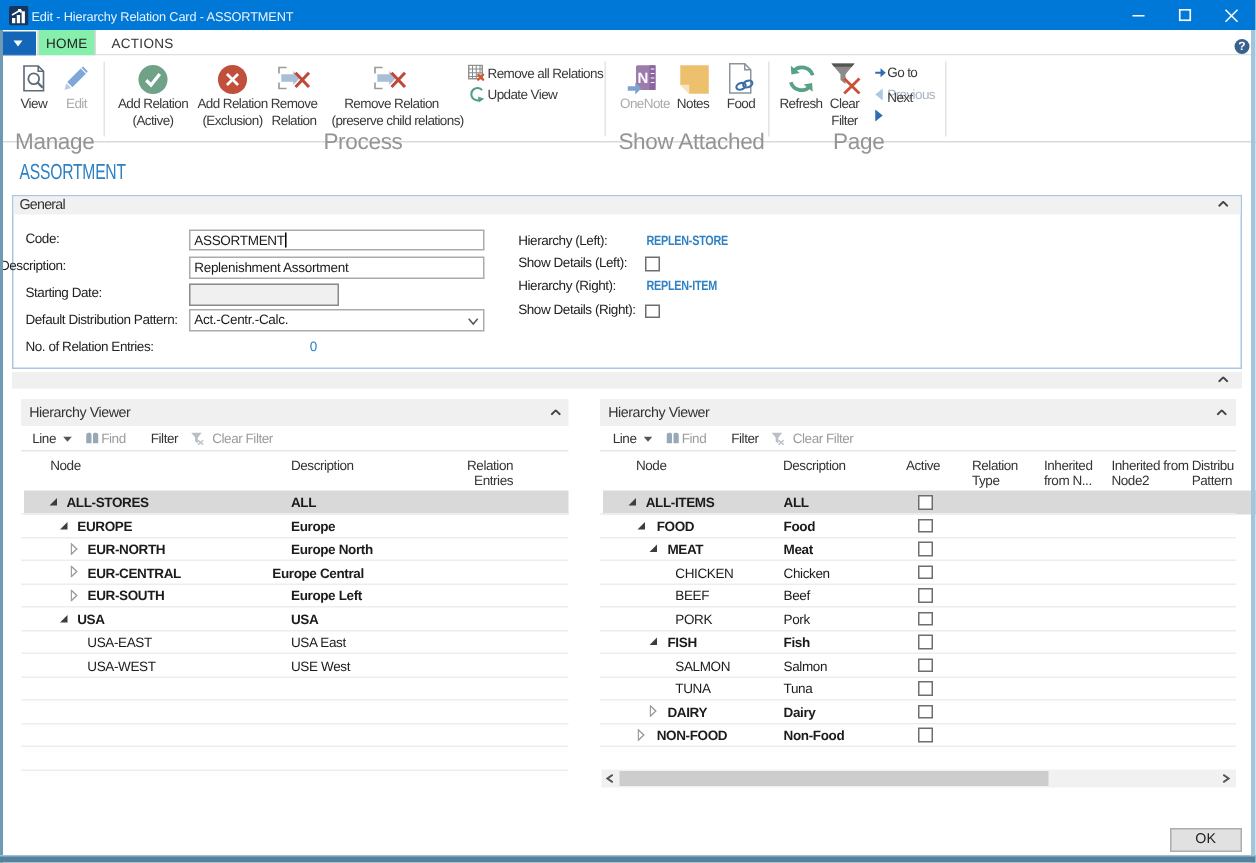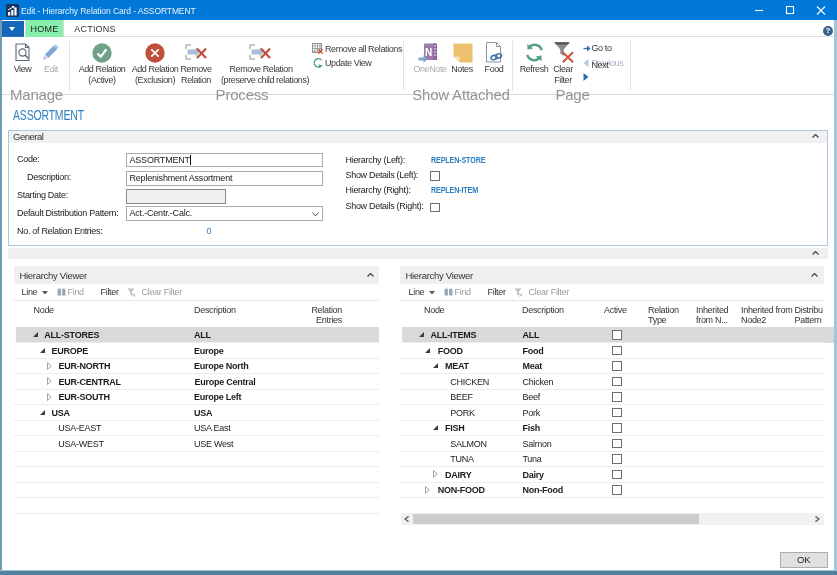--- a/index.html
+++ b/index.html
@@ -225,21 +225,21 @@
   <div id="heading">ASSORTMENT</div>
 
   <div id="genbox"></div>
   <div id="genhdr"></div>
   <div id="genhdr-text">General</div>
   <svg class="chev" style="left:812px;top:134px" viewBox="0 0 7 4">
       <path d="M0.5 3.5 L3.5 0.5 L6.5 3.5" fill="none" stroke="#444" stroke-width="1.2"></path>
     </svg>
 
   <div class="flabel" style="left:17px;top:154px">Code:</div>
-  <div class="flabel" style="left:27px;top:172px">Description:</div>
+  <div class="flabel" style="left:0;top:172px">Description:</div>
   <div class="flabel" style="left:17px;top:190px">Starting Date:</div>
   <div class="flabel" style="left:17px;top:208px">Default Distribution Pattern:</div>
   <div class="flabel" style="left:17px;top:226px">No. of Relation Entries:</div>
 
   <div class="inputbox" style="top:153px;height:14px;line-height:12.5px">ASSORTMENT<span style="border-left:1px solid #000;margin-left:0.5px"></span></div>
   <div class="inputbox" style="top:171px;height:14.5px;line-height:13px">Replenishment Assortment</div>
   <div class="inputbox" style="top:189px;width:100.5px;height:15px;background:#f0f0f0;border-color:#898989"></div>
   <div class="inputbox" style="top:206px;height:15px;line-height:13.5px">Act.-Centr.-Calc.</div>
   <svg class="abs" style="left:312px;top:211.5px" width="7" height="5" viewBox="0 0 7 5">
       <path d="M0.5 0.5 L3.5 4 L6.5 0.5" fill="none" stroke="#555" stroke-width="1"></path>
@@ -306,21 +306,21 @@
         </svg>
         <div class="rtext b" style="left:42.9px">EUR-NORTH</div>
         <div class="rtext b" style="left:178.5px">Europe North</div>
       </div>
       <div class="rowsep" style="left:14px;width:365px;top:373.3px"></div>
       <div class="row" style="left:15.5px;top:373.8px;width:363px">
         <svg style="position:absolute;left:31.4px;top:3.5px" width="5" height="8" viewBox="0 0 5 8">
           <path d="M0.5 0.5 L4.2 4 L0.5 7.5 z" fill="#fff" stroke="#9a9a9a" stroke-width="0.9"></path>
         </svg>
         <div class="rtext b" style="left:42.9px">EUR-CENTRAL</div>
-        <div class="rtext b" style="left:179px">Europe Central</div>
+        <div class="rtext b" style="left:166px">Europe Central</div>
       </div>
       <div class="rowsep" style="left:14px;width:365px;top:388.8px"></div>
       <div class="row" style="left:15.5px;top:389.3px;width:363px">
         <svg style="position:absolute;left:31.4px;top:3.5px" width="5" height="8" viewBox="0 0 5 8">
           <path d="M0.5 0.5 L4.2 4 L0.5 7.5 z" fill="#fff" stroke="#9a9a9a" stroke-width="0.9"></path>
         </svg>
         <div class="rtext b" style="left:42.9px">EUR-SOUTH</div>
         <div class="rtext b" style="left:178.5px">Europe Left</div>
       </div>
       <div class="rowsep" style="left:14px;width:365px;top:404.3px"></div>

